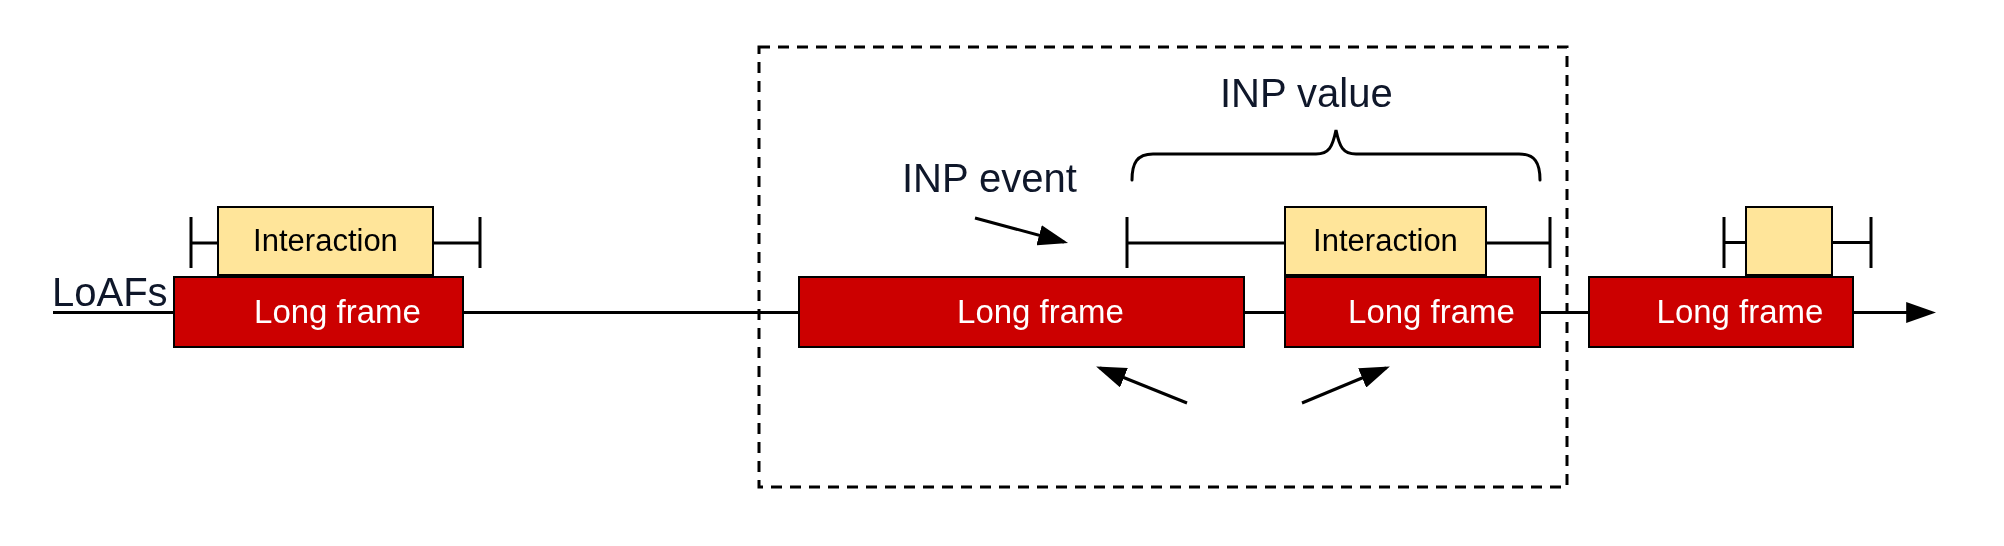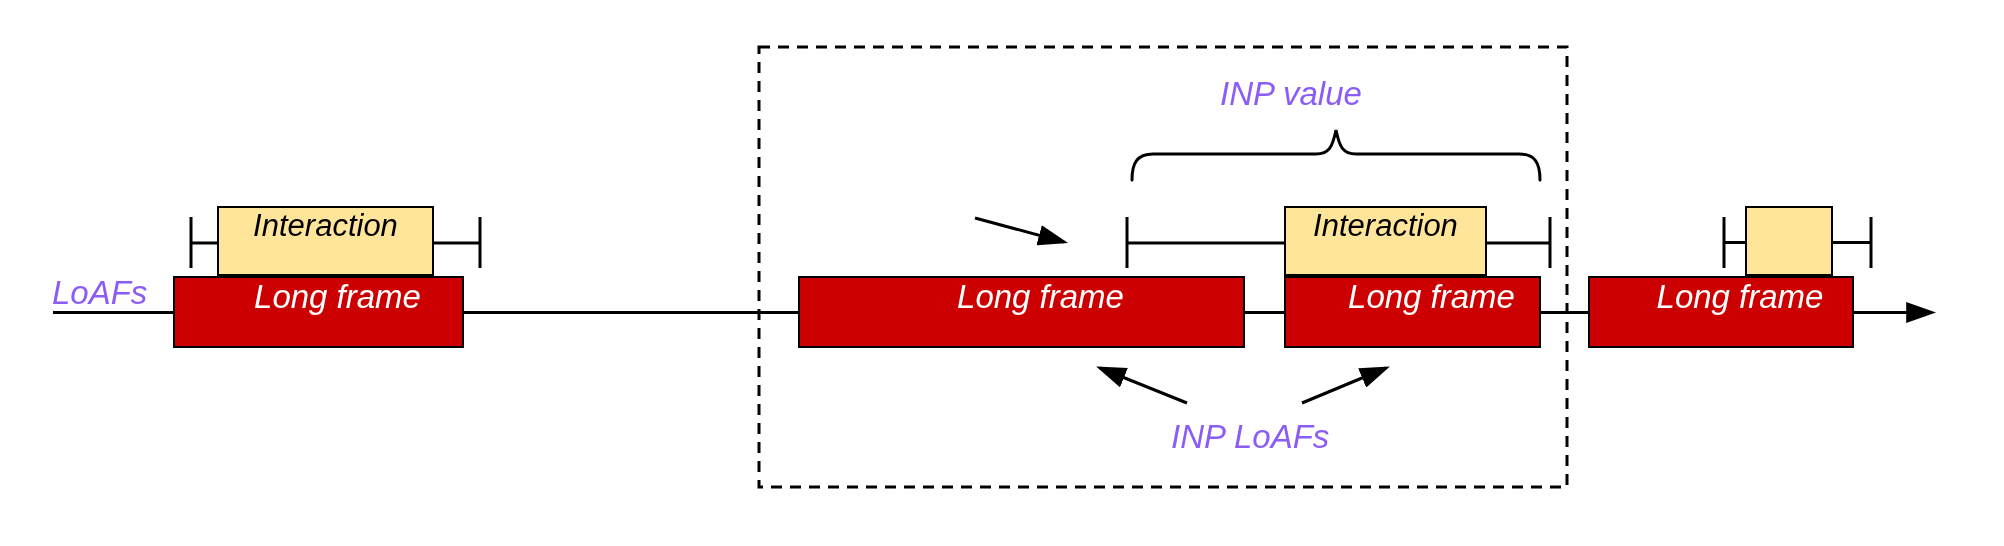--- a/index.html
+++ b/index.html
@@ -15,34 +15,32 @@
     position: absolute;
     left: 0; top: 0;
     z-index: 1;
   }
   .box {
     position: absolute;
     z-index: 2;
     box-sizing: border-box;
     border: 2.5px solid #000000;
     display: flex;
-    align-items: flex-start;
+    align-items: center;
     justify-content: center;
-    font-style: italic;
   }
   .long-frame { font-size: 33px; padding-left: 38px; }
   .interaction { font-size: 31px; }
   .lbl {
     position: absolute;
     z-index: 3;
-    font-size: 33px;
+    font-size: 40px;
     line-height: 33px;
-    color: #8b5cf6;
+    color: #0f172a;
     white-space: nowrap;
-    font-style: italic;
   }
 </style>
 </head>
 <body>
 
 <div id="stage">
 
   <svg id="lines" width="2004" height="546" viewBox="0 0 2004 546">
     <defs>
       <marker id="arrow" viewBox="0 0 10 7" refX="8.6" refY="3.5" markerWidth="10" markerHeight="7" orient="auto" markerUnits="strokeWidth">
@@ -108,18 +106,18 @@
   <div class="box long-frame" style="left: 1284px; top: 276px; width: 257px; height: 72px; background-color: rgb(204, 0, 0); color: rgb(255, 255, 255);">
     <span>Long frame</span>
   </div>
 
   <div class="box long-frame" style="left: 1588px; top: 276px; width: 266px; height: 72px; background-color: rgb(204, 0, 0); color: rgb(255, 255, 255);">
     <span>Long frame</span>
   </div>
 
   <div class="lbl" style="left:52px; top:276px;">LoAFs</div>
 
+  <div class="lbl" style="left:902px; top:162px;">INP event</div>
 
   <div class="lbl" style="left:1220px; top:77px;">INP value</div>
 
-  <div class="lbl" style="left:1171px; top:420px;">INP LoAFs</div>
 
 </div>
 
 </body></html>

